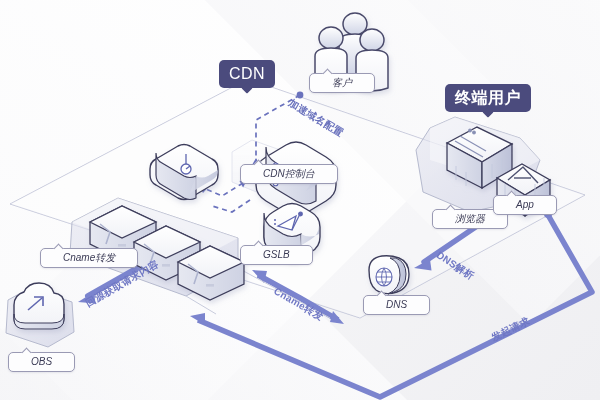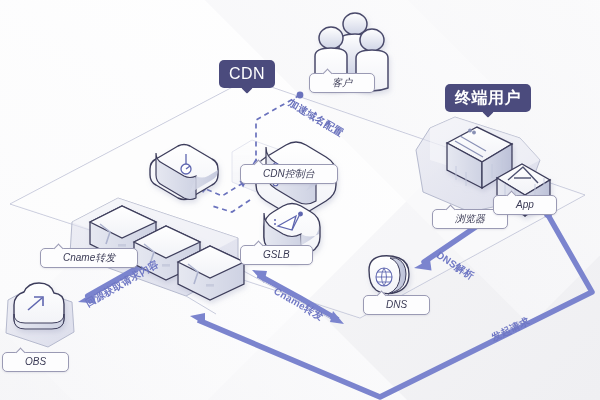--- a/index.html
+++ b/index.html
@@ -295,21 +295,21 @@
 
   <div class="lbl" style="left:309px;top:73px;">客户</div>
 
   <div class="lbl" style="left:240px;top:164px;">CDN控制台</div>
 
 
   <div class="lbl" style="left:240px;top:245px;">GSLB</div>
 
   <div class="lbl" style="left:40px;top:248px;">Cname转发</div>
 
-  <div class="lbl" style="left:2px;top:352px;text-align:center;">OBS</div>
+  <div class="lbl" style="left:8px;top:352px;text-align:center;">OBS</div>
 
   <div class="lbl" style="left:363px;top:295px;">DNS</div>
 
   <div class="lbl" style="left:432px;top:185px;margin-top:24px;">浏览器</div>
 
   <div class="lbl" style="left:493px;top:195px;">App</div>
 
   <div class="flow dash" style="left:292px;top:98px;transform:rotate(31deg);transform-origin:left top;">加速域名配置</div>
 
   <div class="flow" style="left:84px;top:300px;transform:rotate(-30deg);transform-origin:left top;">回源获取请求内容</div>

